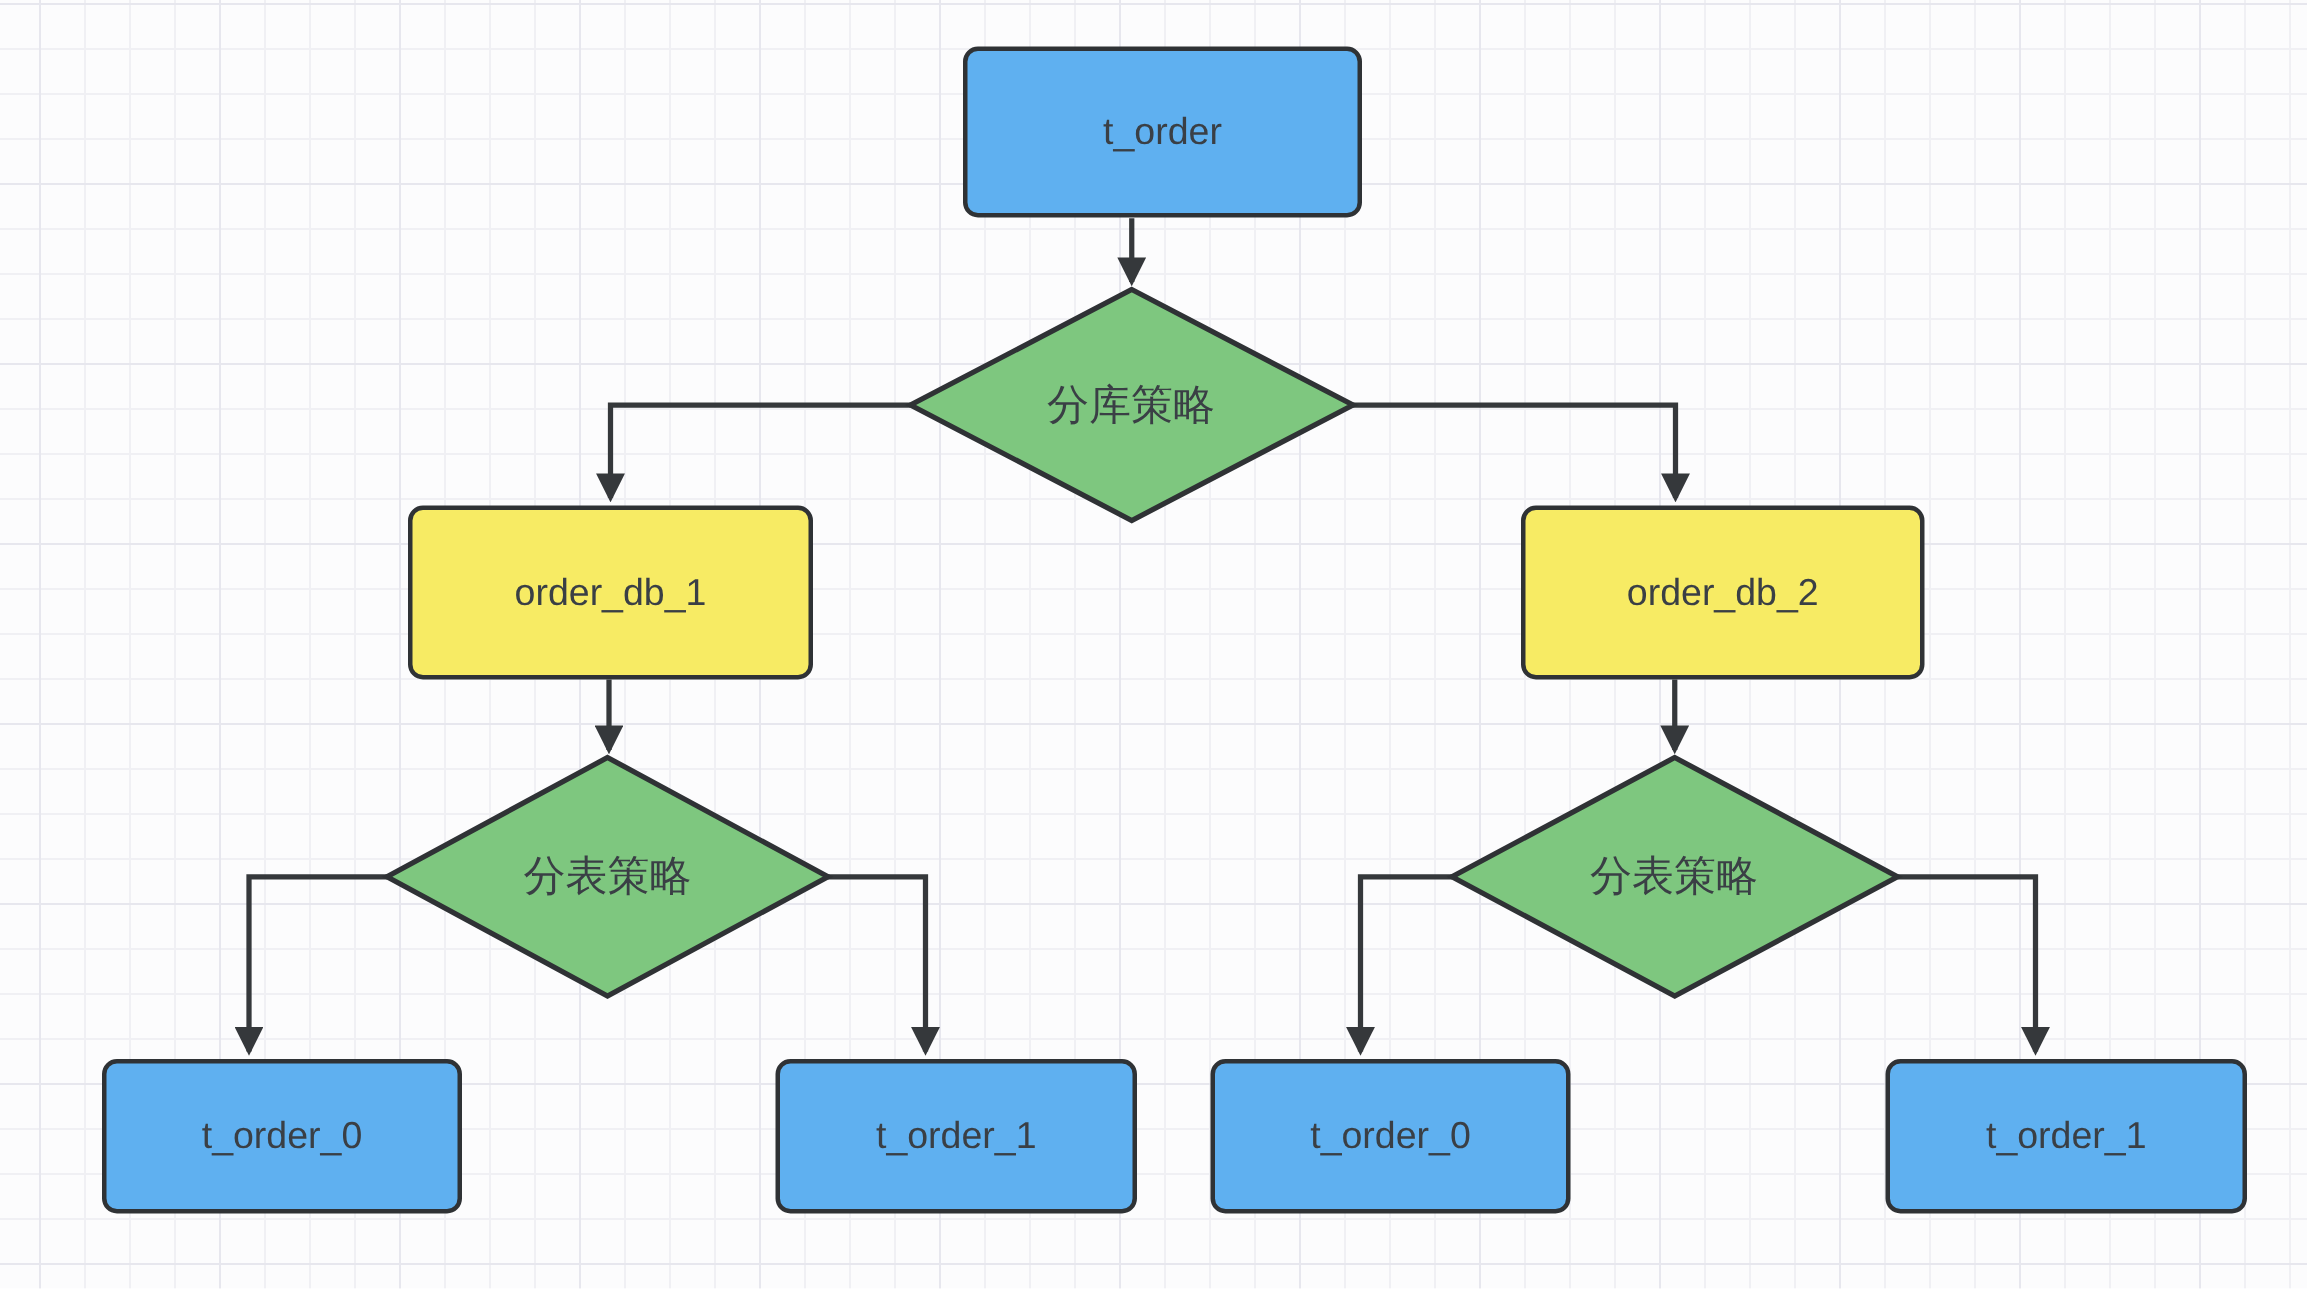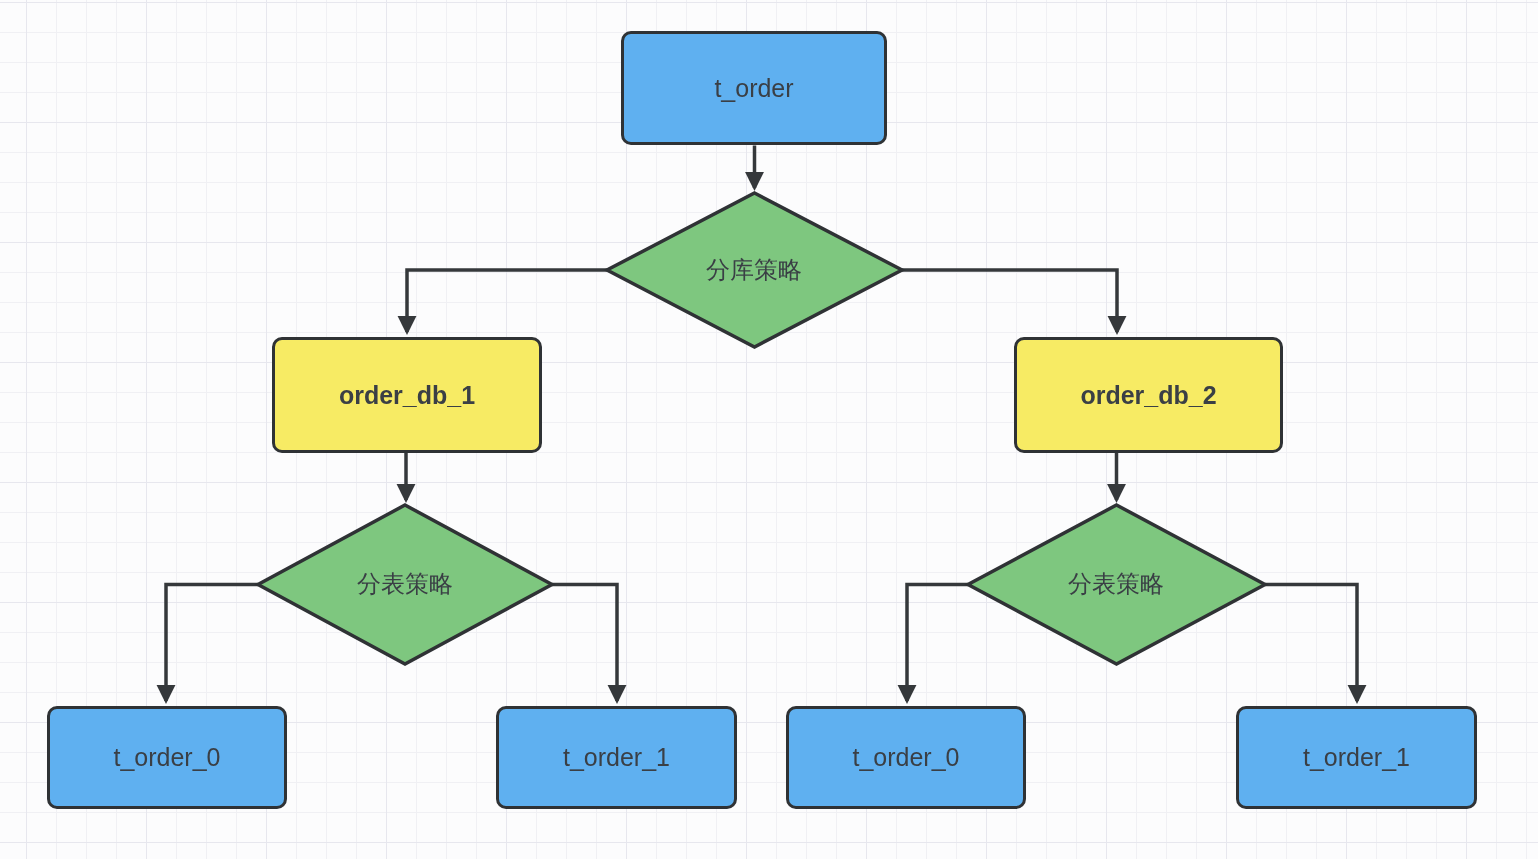--- a/index.html
+++ b/index.html
@@ -56,29 +56,29 @@
     position: absolute;
     display: flex;
     align-items: center;
     justify-content: center;
     border: 3.5px solid var(--shape-border);
     border-radius: 10px;
     font-size: 25px;
     color: var(--label);
     white-space: nowrap;
   }
-  .node.blue   { background: var(--node-blue); }
-  .node.yellow { background: var(--node-yellow); font-weight: bold; }
+  .node.blue   { background: var(--node-blue); margin-left: 21px; }
+  .node.yellow { background: var(--node-yellow); }
 
   .diamond-label {
     position: absolute;
     display: flex;
     align-items: center;
     justify-content: center;
-    font-size: 24px;
+    font-size: 28px;
     color: var(--label);
     white-space: nowrap;
     pointer-events: none;
     font-family: Liberation Mono, monospace;
   }
 </style>
 </head>
 <body>
 
 <div class="canvas">

